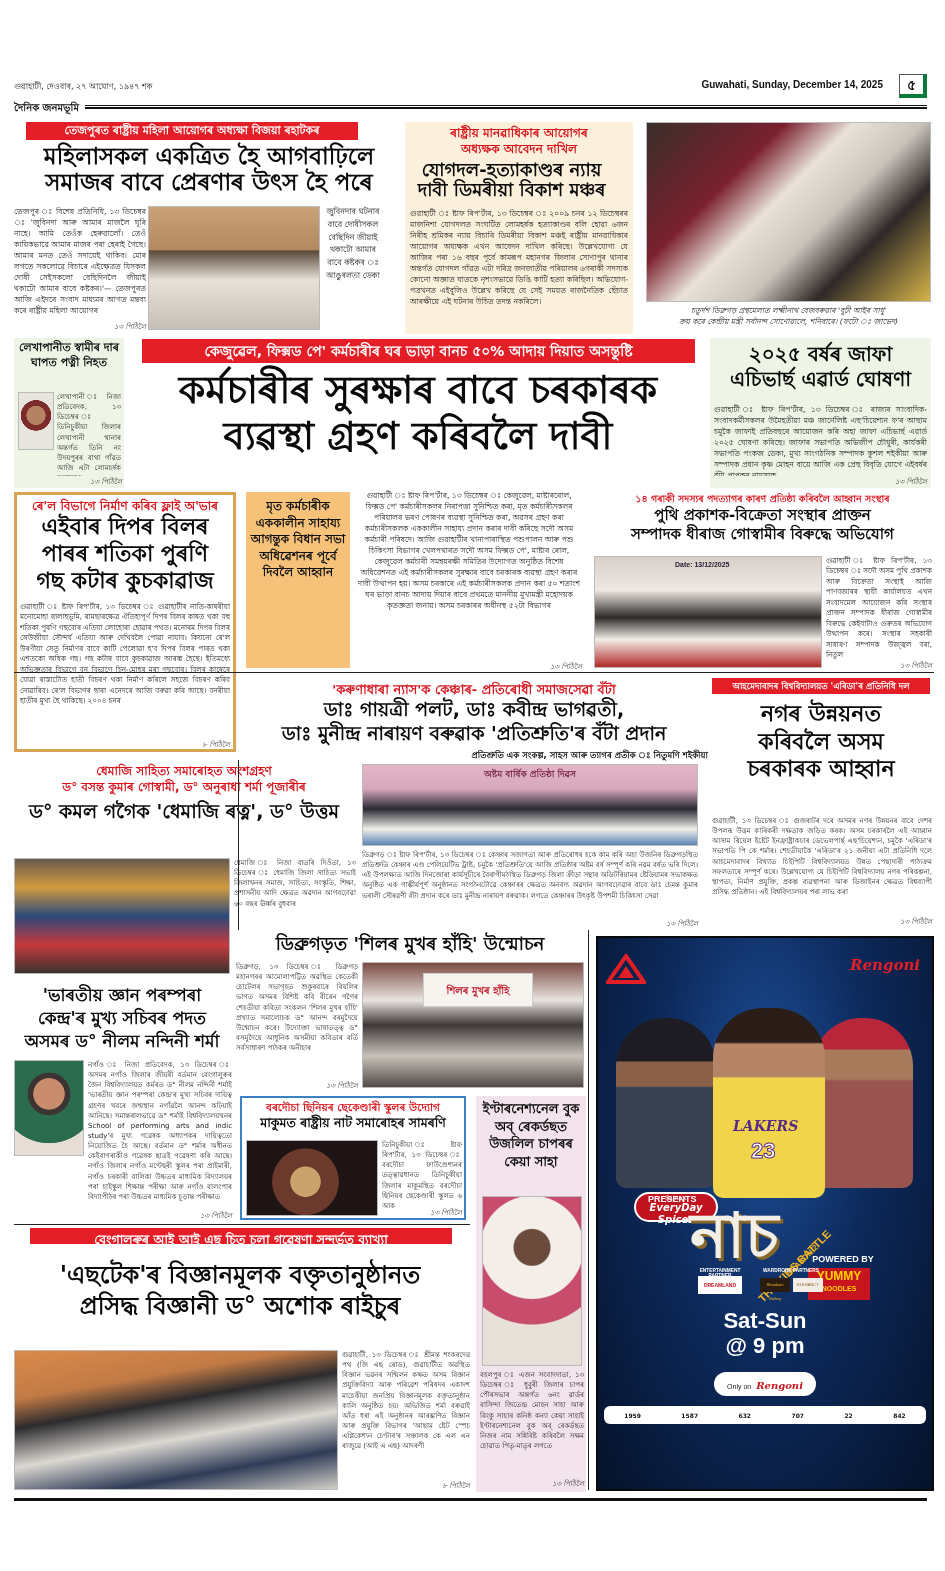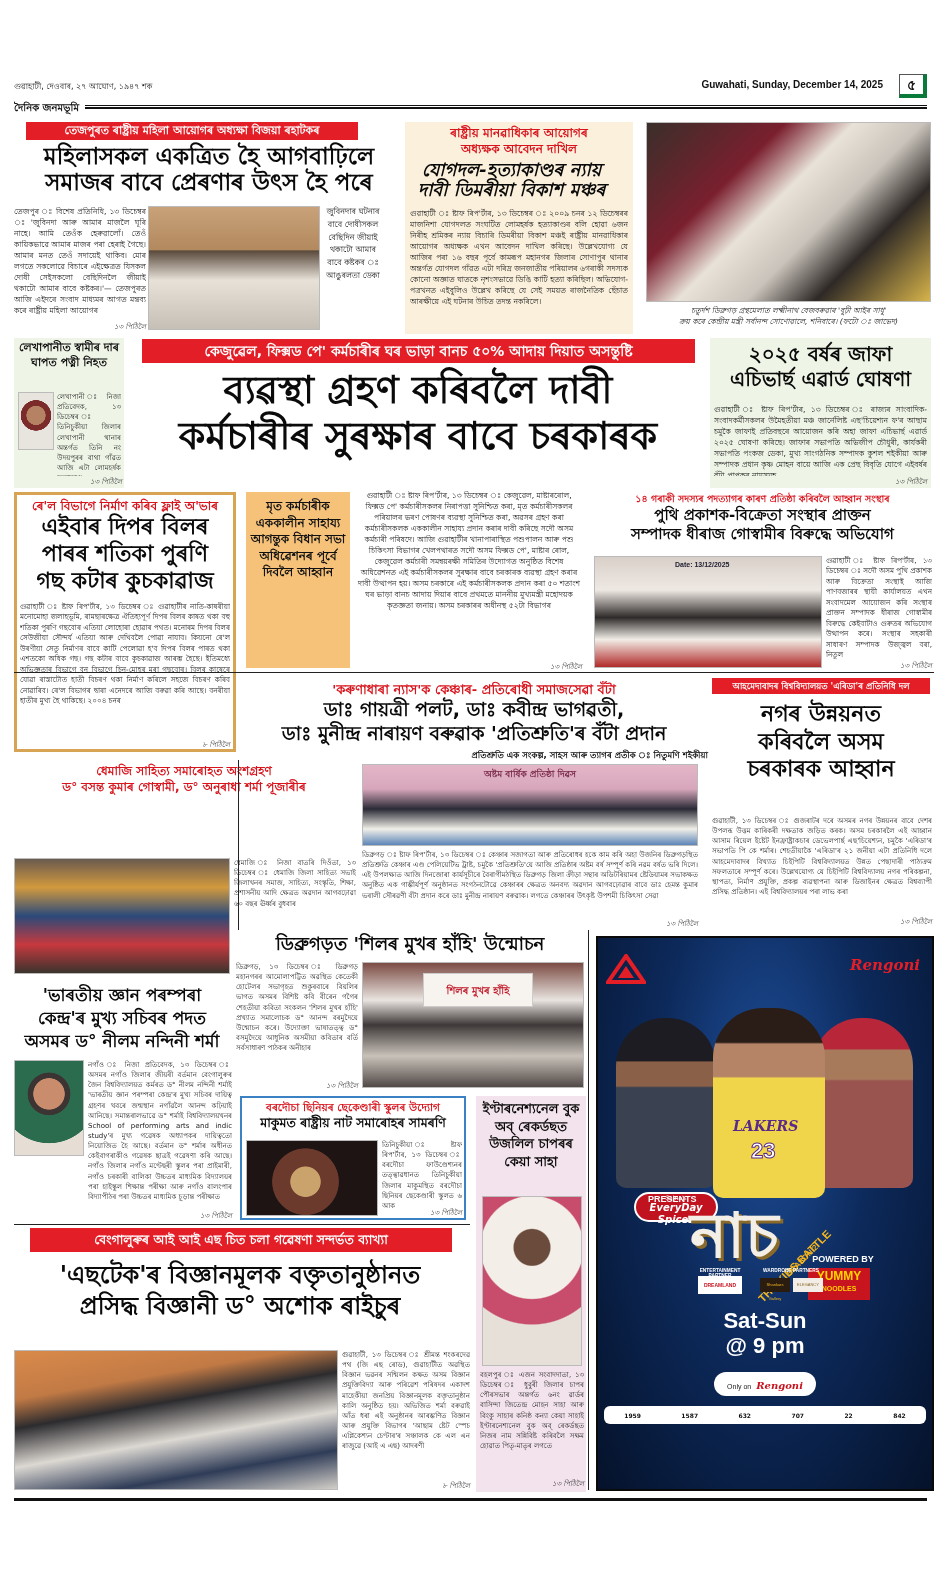--- a/index.html
+++ b/index.html
@@ -61,42 +61,42 @@
 </div>
 <div class="abs cont" style="left:14px;top:321px;width:132px;">১৩ পিঠিলৈ</div>
 <div class="abs photo ph-meeting" style="left:148px;top:206px;width:172px;height:124px;"></div>
 <div class="abs" style="left:324px;top:206px;width:58px;font-size:8px;line-height:1.6;text-align:center;">জুবিনদাৰ ঘটনাৰ বাবে দোষীসকল বেছিদিন জীয়াই থকাটো আমাৰ বাবে কষ্টকৰ ঃ আঙুৰলতা ডেকা</div>
 
 <div class="abs" style="left:405px;top:122px;width:228px;height:212px;background:#fbf0dc;"></div>
 <div class="abs kicker-text-red" style="left:405px;top:126px;width:228px;font-size:12px;line-height:1.3;">
   <div>ৰাষ্ট্ৰীয় মানৱাধিকাৰ আয়োগৰ</div>
   <div>অধ্যক্ষক আবেদন দাখিল</div>
 </div>
-<div class="abs headline" style="left:405px;top:160px;width:213px;font-size:18px;font-style:italic;">
+<div class="abs headline" style="left:405px;top:160px;width:213px;font-size:18px;">
   <div>যোগদল-হত্যাকাণ্ডৰ ন্যায়</div>
   <div>দাবী ডিমৰীয়া বিকাশ মঞ্চৰ</div>
 </div>
 <div class="abs body" style="left:410px;top:208px;width:218px;height:124px;">গুৱাহাটী ঃ ষ্টাফ ৰিপ'ৰ্টাৰ, ১৩ ডিচেম্বৰ ঃ ২০০৯ চনৰ ১২ ডিচেম্বৰৰ মাজনিশা যোগদলত সংঘটিত লোমহৰ্ষক হত্যাকাণ্ডৰ বলি হোৱা ৬জন নিৰীহ শ্ৰমিকৰ ন্যায় বিচাৰি ডিমৰীয়া বিকাশ মঞ্চই ৰাষ্ট্ৰীয় মানৱাধিকাৰ আয়োগৰ অধ্যক্ষক এখন আবেদন দাখিল কৰিছে। উল্লেখযোগ্য যে আজিৰ পৰা ১৬ বছৰ পূৰ্বে কামৰূপ মহানগৰ জিলাৰ সোণাপুৰ থানাৰ অন্তৰ্গত যোগদল গাঁৱত এটা দৰিদ্ৰ জনজাতীয় পৰিয়ালৰ ৬গৰাকী সদস্যক কোনো অজ্ঞাত ঘাতকে নৃশংসভাৱে ডিঙি কাটি হত্যা কৰিছিল। অভিযোগ-পত্ৰখনত এইবুলিও উল্লেখ কৰিছে যে সেই সময়ত ৰাজনৈতিক ছেঁচাত আৰক্ষীয়ে এই ঘটনাৰ উচিত তদন্ত নকৰিলে।</div>
 
 <div class="abs photo ph-book" style="left:646px;top:122px;width:285px;height:180px;"></div>
 <div class="abs caption" style="left:646px;top:306px;width:285px;">
   <div>চতুৰ্দশ ডিব্ৰুগড় গ্ৰন্থমেলাত লক্ষ্মীনাথ বেজবৰুৱাৰ 'বুঢ়ী আইৰ সাধু'</div>
   <div>ক্ৰয় কৰে কেন্দ্ৰীয় মন্ত্ৰী সৰ্বানন্দ সোণোৱালে, শনিবাৰে। (ফটো ঃ জাভেদ)</div>
 </div>
 
 <div class="abs" style="left:14px;top:338px;width:110px;height:150px;background:#eef4e6;"></div>
 <div class="abs headline" style="left:16px;top:341px;width:106px;font-size:11px;line-height:1.35;">লেখাপানীত স্বামীৰ দাৰ ঘাপত পত্নী নিহত</div>
 <div class="abs photo ph-man" style="left:18px;top:392px;width:36px;height:58px;"></div>
 <div class="abs body" style="left:57px;top:392px;width:64px;height:84px;font-size:7px;">লেখাপানী ঃ নিজা প্ৰতিবেদক, ১৩ ডিচেম্বৰ ঃ তিনিচুকীয়া জিলাৰ লেখাপানী থানাৰ অন্তৰ্গত তিনি নং উদয়পুৰৰ বাথা গাঁৱত আজি এটা লোমহৰ্ষক হত্যাকাণ্ড</div>
 <div class="abs cont" style="left:18px;top:476px;width:104px;">১৩ পিঠিলৈ</div>
 
 <div class="abs kicker-red" style="left:142px;top:339px;width:553px;height:24px;font-size:14px;line-height:24px;">কেজুৱেল, ফিক্সড পে' কৰ্মচাৰীৰ ঘৰ ভাড়া বানচ ৫০% আদায় দিয়াত অসন্তুষ্টি</div>
 <div class="abs headline" style="left:128px;top:368px;width:580px;font-size:38px;line-height:1.2;">
+  <div>কৰ্মচাৰীৰ সুৰক্ষাৰ বাবে চৰকাৰক</div>
   <div>ব্যৱস্থা গ্ৰহণ কৰিবলৈ দাবী</div>
-  <div>কৰ্মচাৰীৰ সুৰক্ষাৰ বাবে চৰকাৰক</div>
 </div>
 
 <div class="abs" style="left:710px;top:338px;width:221px;height:150px;background:#eef4e6;"></div>
 <div class="abs headline" style="left:710px;top:342px;width:221px;font-size:20px;line-height:1.25;">
   <div>২০২৫ বৰ্ষৰ জাফা</div>
   <div>এচিভাৰ্ছ এৱাৰ্ড ঘোষণা</div>
 </div>
 <div class="abs body" style="left:714px;top:404px;width:213px;height:72px;">গুৱাহাটী ঃ ষ্টাফ ৰিপ'ৰ্টাৰ, ১৩ ডিচেম্বৰ ঃ ৰাজ্যৰ সাংবাদিক-সংবাদকৰ্মীসকলৰ উমৈহতীয়া মঞ্চ জাৰ্নেলিষ্ট এছ'চিয়েশ্যন ফ'ৰ আছাম চমুকৈ জাফাই প্ৰতিবছৰে আয়োজন কৰি অহা জাফা এচিভাৰ্ছ এৱাৰ্ড ২০২৫ ঘোষণা কৰিছে। জাফাৰ সভাপতি অভিজীপ চৌধুৰী, কাৰ্যকৰী সভাপতি পংকজ ডেকা, মুখ্য সাংগঠনিক সম্পাদক কুশল শইকীয়া আৰু সম্পাদক প্ৰধান কৃষ্ণ মোহন বায়ে আজি এক প্ৰেছ বিবৃতি যোগে এইবৰ্ষৰ বঁটা প্ৰাপকৰ নামসমূহ</div>
 <div class="abs cont" style="left:714px;top:476px;width:213px;">১৩ পিঠিলৈ</div>
 
@@ -147,20 +147,21 @@
   <div>চৰকাৰক আহ্বান</div>
 </div>
 <div class="abs body" style="left:712px;top:816px;width:220px;height:100px;font-size:7px;">গুৱাহাটী, ১৩ ডিচেম্বৰ ঃ গুজৰাটৰ দৰে অসমৰ নগৰ উন্নয়নৰ বাবে দেশৰ উপলব্ধ উত্তম কাৰিকৰী দক্ষতাক জড়িত কৰক। অসম চৰকাৰলৈ এই আহ্বান আসাম ৰিয়েল ইষ্টেট ইনফ্ৰাষ্ট্ৰাকচাৰ ডেভেলপাৰ্ছ এছ'চিয়েশ্যন, চমুকৈ 'এৰিডা'ৰ সভাপতি পি কে শৰ্মাৰ। শেহতীয়াকৈ 'এৰিডা'ৰ ২১ জনীয়া এটা প্ৰতিনিধি দলে আহমেদাবাদৰ বিখ্যাত চিইপিটি বিশ্ববিদ্যালয়ত উন্নত পেছাদাৰী পাঠ্যক্ৰম সফলতাৰে সম্পূৰ্ণ কৰে। উল্লেখযোগ্য যে চিইপিটি বিশ্ববিদ্যালয় নগৰ পৰিকল্পনা, স্থাপত্য, নিৰ্মাণ প্ৰযুক্তি, প্ৰকল্প ব্যৱস্থাপনা আৰু ডিজাইনৰ ক্ষেত্ৰত বিশ্বব্যাপী প্ৰসিদ্ধ প্ৰতিষ্ঠান। এই বিশ্ববিদ্যালয়ৰ পৰা লাভ কৰা</div>
 <div class="abs cont" style="left:712px;top:916px;width:220px;">১৩ পিঠিলৈ</div>
 
 <div class="abs kicker-text-red" style="left:14px;top:764px;width:340px;font-size:12px;line-height:1.3;">
   <div>ধেমাজি সাহিত্য সমাৰোহত অংশগ্ৰহণ</div>
   <div>ড° বসন্ত কুমাৰ গোস্বামী, ড° অনুৰাধা শৰ্মা পূজাৰীৰ</div>
 </div>
 <div class="abs headline" style="left:14px;top:800px;width:340px;font-size:19px;line-height:1.25;">
+  <div>ড° কমল গগৈক 'ধেমাজি ৰত্ন', ড° উত্তম</div>
 </div>
 <div class="abs photo ph-dhemaji" style="left:14px;top:858px;width:216px;height:116px;"></div>
 <div class="abs body" style="left:234px;top:858px;width:122px;height:72px;font-size:7px;">ধেমাজি ঃ নিজা বাতৰি দিওঁতা, ১৩ ডিচেম্বৰ ঃ ধেমাজি জিলা সাহিত্য সভাই জিলাখনৰ সমাজ, সাহিত্য, সংস্কৃতি, শিক্ষা, প্ৰশাসনীয় আদি ক্ষেত্ৰত অৱদান আগবঢ়োৱা ৬০ বছৰ ঊৰ্ধ্বৰ বুধবাৰ</div>
 
 <div class="abs headline" style="left:234px;top:934px;width:352px;font-size:18px;">ডিব্ৰুগড়ত 'শিলৰ মুখৰ হাঁহি' উন্মোচন</div>
 <div class="abs body" style="left:236px;top:962px;width:122px;height:118px;font-size:7px;">ডিব্ৰুগড়, ১৩ ডিচেম্বৰ ঃ ডিব্ৰুগড় মহানগৰৰ আমোলাপট্টিত অৱস্থিত কেতেকী হোটেলৰ সভাগৃহত শুকুৰবাৰে বিয়লিৰ ভাগত অসমৰ বিশিষ্ট কবি বীৰেন গগৈৰ শেহতীয়া কবিতা সংকলন 'শিলৰ মুখৰ হাঁহি' প্ৰখ্যাত সমালোচক ড° আনন্দ বৰমুদৈয়ে উন্মোচন কৰে। উদ্যোক্তা ভাষাতত্ত্ব ড° বসমুদৈয়ে আধুনিক অসমীয়া কবিতাৰ বৰ্তি সৰ্বসাধাৰণ পাঠকৰ অনীহাৰ</div>
 <div class="abs cont" style="left:236px;top:1080px;width:122px;">১৩ পিঠিলৈ</div>
 <div class="abs photo ph-launch" style="left:362px;top:962px;width:222px;height:126px;">
   <div style="position:absolute;left:60px;top:10px;width:110px;height:34px;background:#f7f3ee;border:1px solid #ccc;text-align:center;font-size:10px;color:#c01a2a;font-weight:bold;line-height:34px;">শিলৰ মুখৰ হাঁহি</div>
 </div>
@@ -180,21 +181,21 @@
 <div class="abs photo ph-stage" style="left:246px;top:1140px;width:132px;height:76px;"></div>
 <div class="abs body" style="left:382px;top:1140px;width:80px;height:68px;font-size:7px;">তিনিচুকীয়া ঃ ষ্টাফ ৰিপ'ৰ্টাৰ, ১৩ ডিচেম্বৰ ঃ বৰদৌচা ফাউণ্ডেশ্যনৰ তত্ত্বাৱধানত তিনিচুকীয়া জিলাৰ মাকুমস্থিত বৰদৌচা ছিনিয়ৰ ছেকেণ্ডাৰী স্কুলত ৬ আক</div>
 <div class="abs cont" style="left:382px;top:1207px;width:80px;">১৩ পিঠিলৈ</div>
 
 <div class="abs" style="left:476px;top:1096px;width:110px;height:396px;background:#f3e3ec;"></div>
 <div class="abs headline" style="left:478px;top:1100px;width:106px;font-size:13px;line-height:1.35;">ইণ্টাৰনেশ্যনেল বুক অব্ ৰেকৰ্ডছত উজলিল চাপৰৰ কেয়া সাহা</div>
 <div class="abs photo ph-keya" style="left:482px;top:1196px;width:100px;height:170px;"></div>
 <div class="abs body" style="left:480px;top:1370px;width:104px;height:110px;font-size:7px;">বহলপুৰ ঃ এজন সংবাদদাতা, ১৩ ডিচেম্বৰ ঃ ধুবুৰী জিলাৰ চাপৰ পৌৰসভাৰ অন্তৰ্গত ৬নং ৱাৰ্ডৰ বাসিন্দা জিতেন্দ্ৰ মোহন সাহা আৰু বিংকু সাহাৰ কনিষ্ঠ কন্যা কেয়া সাহাই ইণ্টাৰনেশ্যনেল বুক অব্ ৰেকৰ্ডছত নিজৰ নাম সন্নিবিষ্ট কৰিবলৈ সক্ষম হোৱাত পিতৃ-মাতৃৰ লগতে</div>
 <div class="abs cont" style="left:480px;top:1478px;width:104px;">১৩ পিঠিলৈ</div>
 
-<div class="abs kicker-red" style="left:30px;top:1228px;width:422px;height:24px;font-size:12.5px;line-height:24px;">বেংগালুৰুৰ আই আই এছ চিত চলা গৱেষণা সন্দৰ্ভত ব্যাখ্যা</div>
+<div class="abs kicker-red" style="left:30px;top:1228px;width:422px;height:16px;font-size:12.5px;line-height:24px;">বেংগালুৰুৰ আই আই এছ চিত চলা গৱেষণা সন্দৰ্ভত ব্যাখ্যা</div>
 <div class="abs headline" style="left:14px;top:1260px;width:452px;font-size:24px;line-height:1.3;">
   <div>'এছটেক'ৰ বিজ্ঞানমূলক বক্তৃতানুষ্ঠানত</div>
   <div>প্ৰসিদ্ধ বিজ্ঞানী ড° অশোক ৰাইচুৰ</div>
 </div>
 <div class="abs photo ph-hall" style="left:14px;top:1350px;width:324px;height:140px;"></div>
 <div class="abs body" style="left:342px;top:1350px;width:128px;height:130px;font-size:7px;">গুৱাহাটী, ১৩ ডিচেম্বৰ ঃ শ্ৰীমন্ত শংকৰদেৱ পথ (জি এছ ৰোড), গুৱাহাটীত অৱস্থিত বিজ্ঞান ভৱনৰ সন্মিলন কক্ষত অসম বিজ্ঞান প্ৰযুক্তিবিদ্যা আৰু পৰিৱেশ পৰিষদৰ একাদশ মাহেকীয়া জনপ্ৰিয় বিজ্ঞানমূলক বক্তৃতানুষ্ঠান কালি অনুষ্ঠিত হয়। অভিজিত শৰ্মা বৰুৱাই আঁত ধৰা এই অনুষ্ঠানৰ আৰম্ভণিত বিজ্ঞান আৰু প্ৰযুক্তি বিভাগৰ 'আছাম ষ্টেট স্পেচ এপ্লিকেশ্যন চেণ্টাৰ'ৰ সঞ্চালক কে এল এন ৰাজুৱে (আই এ এছ) আদৰণী</div>
 <div class="abs cont" style="left:342px;top:1480px;width:128px;">৮ পিঠিলৈ</div>
 
 <div class="abs ad">
   <svg style="position:absolute;left:8px;top:16px;" width="40" height="30" viewBox="0 0 40 30">

